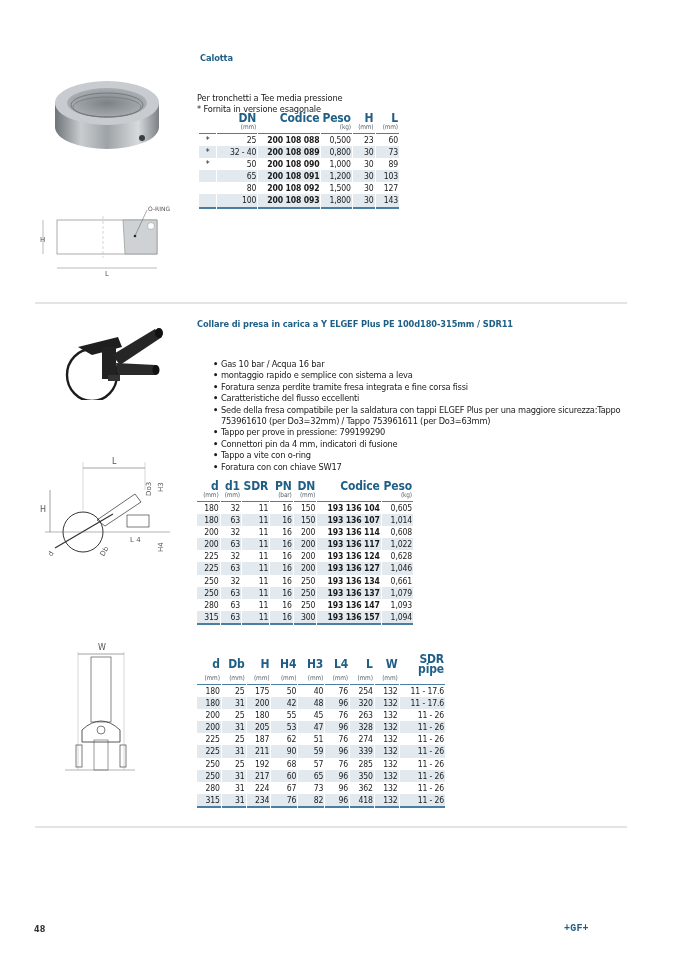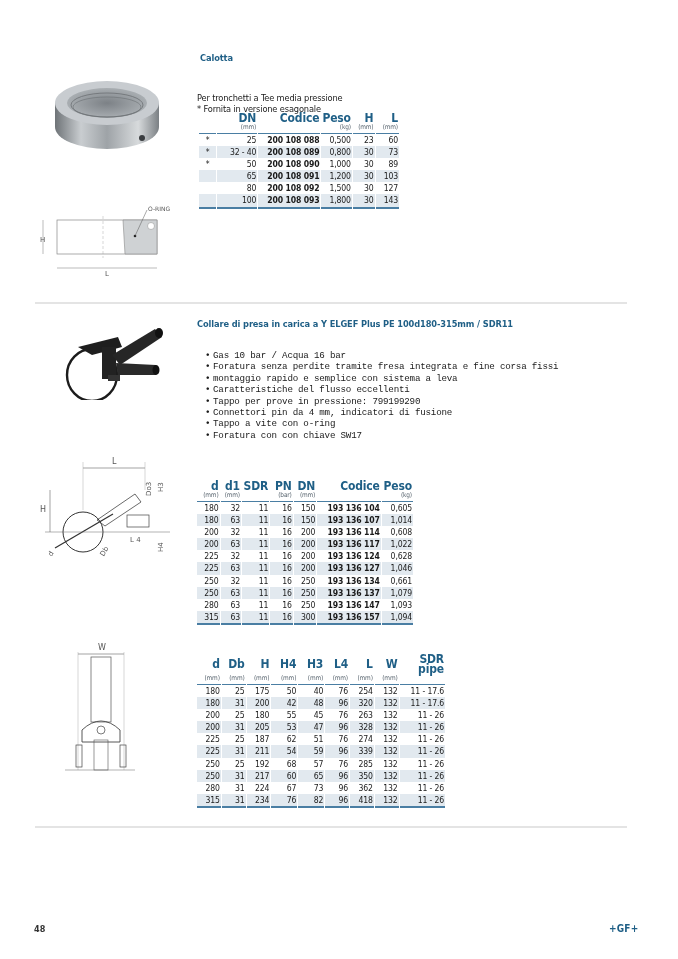--- a/index.html
+++ b/index.html
@@ -1,21 +1,21 @@
 <!DOCTYPE html>
 <html><head>
 <meta charset="utf-8">
 <style>
   html, body { margin:0; padding:0; background:#ffffff; }
   body { width:678px; height:959px; position:relative; overflow:hidden;
          font-family:"DejaVu Sans Condensed","DejaVu Sans", sans-serif; color:#1a1a1a; }
   .abs { position:absolute; }
   .title { color:#1f5f86; font-weight:bold; font-size:9.2px; letter-spacing:-0.1px; }
   .desc { font-size:9.2px; line-height:11px; letter-spacing:-0.15px; }
-  .bullets { list-style:none; margin:8px; padding:0; font-size:9.2px; line-height:11.4px; letter-spacing:-0.2px;font-family:Liberation Mono, monospace; }
+  .bullets { list-style:none; margin:16px; padding:0; font-size:9.2px; line-height:11.4px; letter-spacing:-0.2px; }
   .bullets li { position:relative; padding-left:8px; }
   .bullets li::before { content:"•"; position:absolute; left:0; top:0; font-weight:bold; }
   table.spec { border-collapse:separate; border-spacing:1.5px 0; font-size:8.6px; letter-spacing:-0.15px; }
   table.spec th { font-weight:bold; color:#1f5f86; font-size:12px; text-align:right; padding:0 1px; line-height:10px; }
   table.spec th.unitrow { font-weight:normal; font-size:6.5px; color:#5a6670; line-height:8px; padding-bottom:2px; border-bottom:1px solid #4a7ea3; }
   table.spec td { text-align:right; padding:0 1px; line-height:12.1px; height:12.1px; }
   table.spec tr.shade td.s { background:#e2e9ef; }
   table.spec tr.last td { border-bottom:2px solid #4a7ea3; }
   table.spec td.code { font-weight:bold;margin-top:40px; }
   table.spec td.star { text-align:center; }
@@ -138,23 +138,24 @@
         <td class="s">143</td>
       </tr>
     </tbody>
 </table>
 
 <div class="divider" style="top:302px;"></div>
 
 <div class="abs title" style="left:197px; top:318px;">Collare di presa in carica a Y ELGEF Plus PE 100d180-315mm / SDR11</div>
 <ul class="bullets abs" style="left:197px; top:342px; width:420px;" id="bullet-list">
     <li>Gas 10 bar / Acqua 16 bar</li>
+    <li>montaggio rapido e semplice con sistema a leva</li>
     <li>Foratura senza perdite tramite fresa integrata e fine corsa fissi</li>
-    <li>montaggio rapido e semplice con sistema a leva</li>
     <li>Caratteristiche del flusso eccellenti</li>
+    <li>Sede della fresa compatibile per la saldatura con tappi ELGEF Plus per una maggiore sicurezza:Tappo 753961610 (per Do3=32mm) / Tappo 753961611 (per Do3=63mm)</li>
     <li>Tappo per prove in pressione: 799199290</li>
     <li>Connettori pin da 4 mm, indicatori di fusione</li>
     <li>Tappo a vite con o-ring</li>
     <li>Foratura con con chiave SW17</li>
   </ul>
 
 <svg class="abs" style="left:60px; top:325px;" width="110" height="75">
   <ellipse cx="32" cy="50" rx="25" ry="26" fill="none" stroke="#1c1c1c" stroke-width="2.4"></ellipse>
   <path d="M18 22 L58 12 L62 22 L32 30 Z" fill="#1e1e1e"></path>
   <rect x="42" y="22" width="14" height="32" fill="#222"></rect>
@@ -392,21 +393,21 @@
         <td class="s">51</td>
         <td class="s">76</td>
         <td class="s">274</td>
         <td class="s">132</td>
         <td class="s">11 - 26</td>
       </tr>
       <tr class="shade">
         <td class="s">225</td>
         <td class="s">31</td>
         <td class="s">211</td>
-        <td class="s">54</td>
+        <td class="s">90</td>
         <td class="s">59</td>
         <td class="s">96</td>
         <td class="s">339</td>
         <td class="s">132</td>
         <td class="s">11 - 26</td>
       </tr>
       <tr>
         <td class="s">250</td>
         <td class="s">25</td>
         <td class="s">192</td>
@@ -449,13 +450,13 @@
         <td class="s">418</td>
         <td class="s">132</td>
         <td class="s">11 - 26</td>
       </tr>
     </tbody>
 </table>
 
 <div class="divider" style="top:826px;"></div>
 
 <div class="abs pagenum" style="left:34px; top:924px;">48</div>
-<div class="abs logo" style="left:609px; top:923px;">+GF+</div>
+<div class="abs logo" style="left:564px; top:923px;font-family:Liberation Mono, monospace;">+GF+</div>
 
 </body></html>

